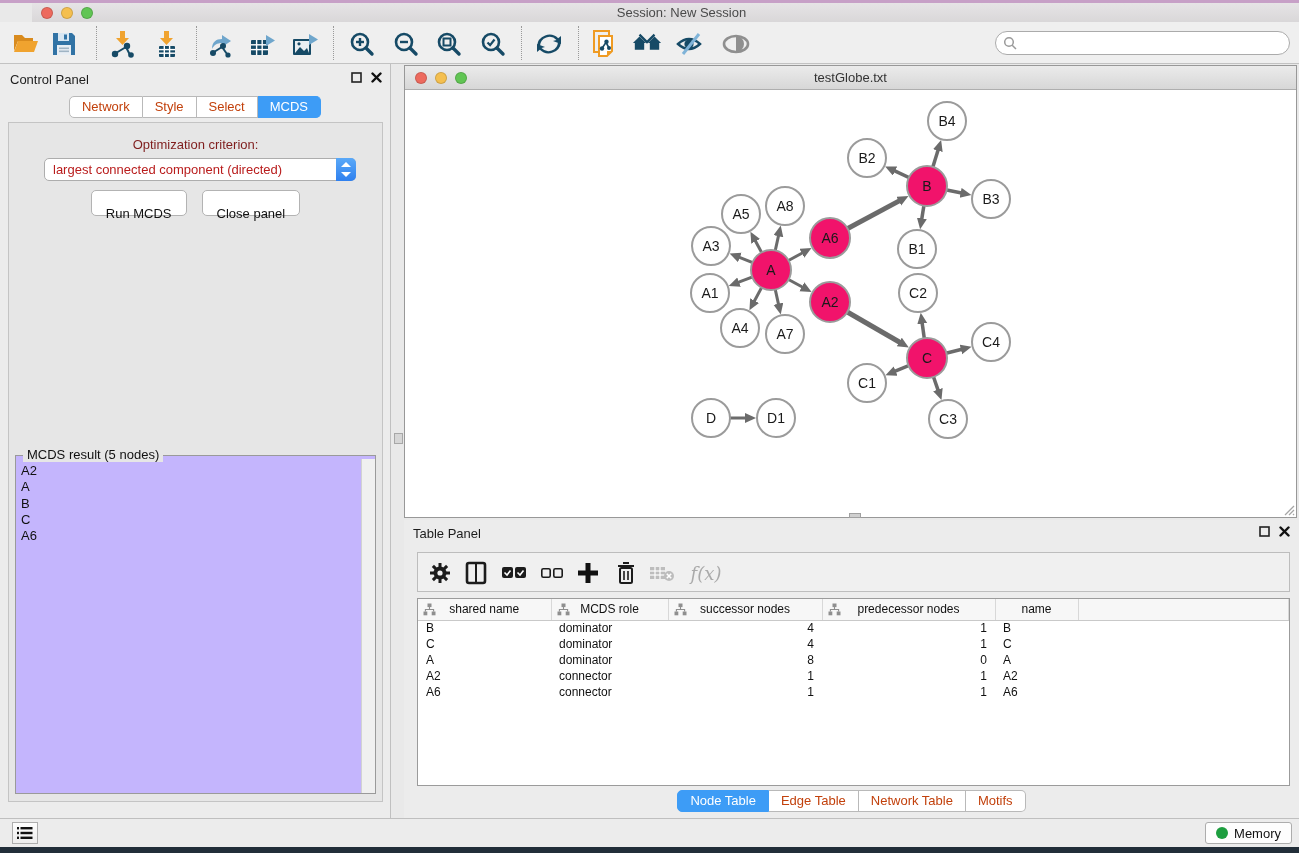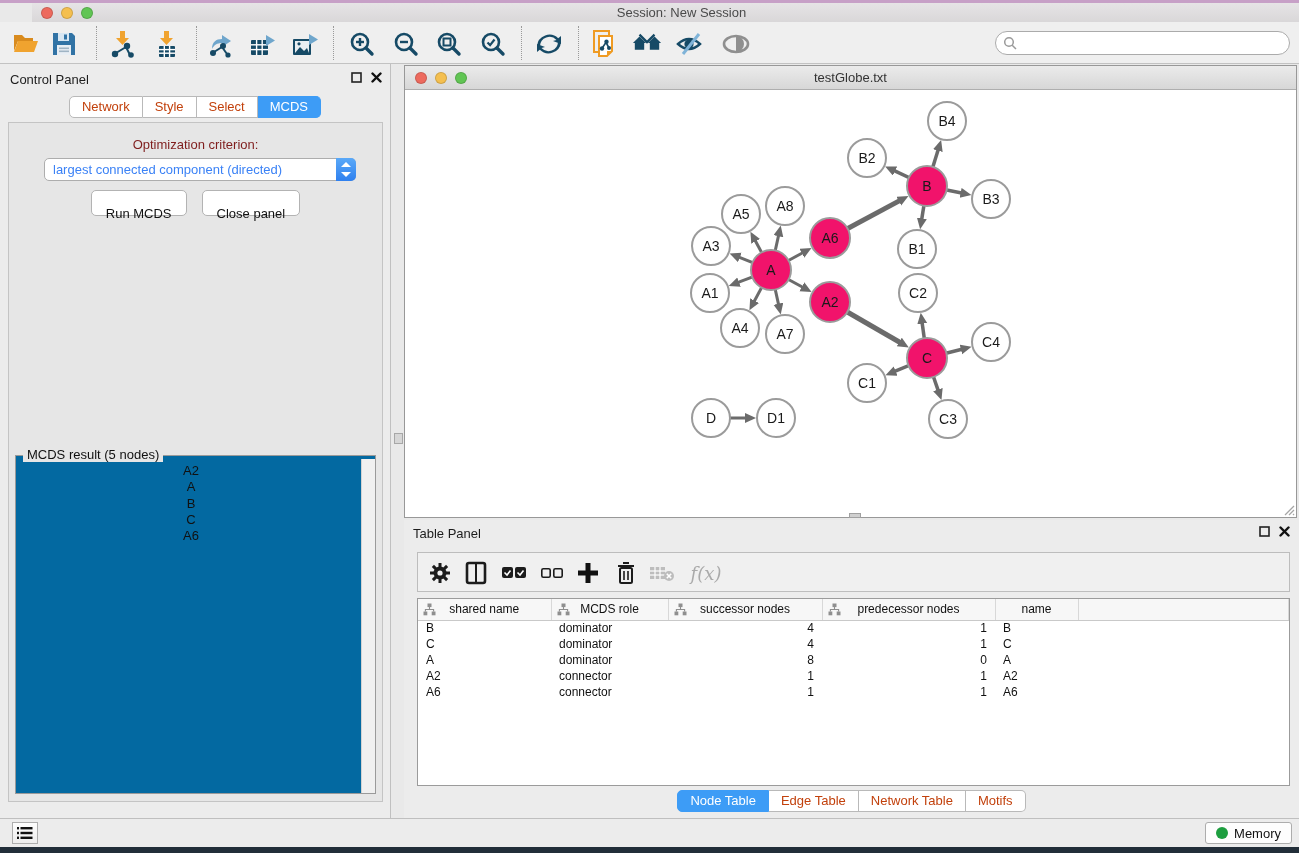--- a/index.html
+++ b/index.html
@@ -33,29 +33,29 @@
   .cp-tabs { position:absolute; left:0; top:32px; width:100%; display:flex; justify-content:center; }
   .seg-tab { height:22px; line-height:20px; padding:0 12px; background:#fff; border:1px solid #b9b9b9; border-left:none;
     font-size:13px; color:#c2410c; text-align:center; }
   .seg-tab:first-child { border-left:1px solid #b9b9b9; border-radius:5px 0 0 5px; }
   .seg-tab:last-child { border-radius:0 5px 5px 0; }
   .seg-tab.active { background:#3d9cf6; border-color:#3d9cf6; color:#fff; }
   .cp-inner { position:absolute; left:8px; top:58px; width:375px; height:680px; background:#e6e6e6; border:1px solid #c4c4c4; }
   .opt-label { position:absolute; left:0; right:0; top:14px; text-align:center; font-size:13px; color:#7f1d1d; }
   .criterion { position:absolute; left:35px; top:35px; width:312px; height:23px; background:#fff;
     border:1px solid #adadad; border-radius:5px; display:flex; align-items:center; }
-  .criterion .val { flex:1; padding-left:8px; font-size:13px; color:#3b82f6; white-space:nowrap; overflow:hidden; }
+  .criterion .val { flex:1; padding-left:8px; font-size:13px; color:#b91c1c; white-space:nowrap; overflow:hidden; }
   .stepper { width:20px; height:23px; margin:-1px -1px -1px 0; background:linear-gradient(#5aa9f8,#2f80ef);
     border-radius:0 5px 5px 0; position:relative; }
   .stepper:before,.stepper:after { content:""; position:absolute; left:5px; border-left:5px solid transparent; border-right:5px solid transparent; }
   .stepper:before { top:4px; border-bottom:5px solid #fff; }
   .stepper:after { bottom:4px; border-top:5px solid #fff; }
   .cp-buttons { position:absolute; left:0; right:0; top:67px; display:flex; justify-content:center; gap:15px; }
   .btn { height:23px; line-height:21px; padding:12px 14px; background:#fff; border:1px solid #b3b3b3; border-radius:5px; font-size:13px; color:#111; }
-  .result-group { position:absolute; left:6px; top:332px; width:361px; height:339px; border:1px solid #9a9a9a; background:#0369a1;text-align:center; }
+  .result-group { position:absolute; left:6px; top:332px; width:361px; height:339px; border:1px solid #9a9a9a; background:#c4b5fd; }
   .result-legend { position:absolute; left:7px; top:-9px; background:#e6e6e6; padding:0 4px; font-size:13px; color:#111; }
   .result-list { position:absolute; left:0; top:3px; right:14px; bottom:0; padding:4px 0 0 5px; font-size:13px; line-height:16.3px; color:#111; overflow:hidden; }
   .result-scroll { position:absolute; right:0; top:3px; width:14px; bottom:0; background:#f0f0f0; border-left:1px solid #d2d2d2; }
 
   
   .v-handle { position:absolute; left:394px; top:369px; width:9px; height:11px; background:#d6d6d6; border:1px solid #a7a7a7; }
 
   
   .net-window { position:absolute; left:404px; top:1px; width:893px; height:453px; background:#fff; border:1px solid #989898; }
   .net-titlebar { position:absolute; left:0; top:0; right:0; height:24px; background:linear-gradient(#ebebeb,#d7d7d7); border-bottom:1px solid #aeaeae; }

